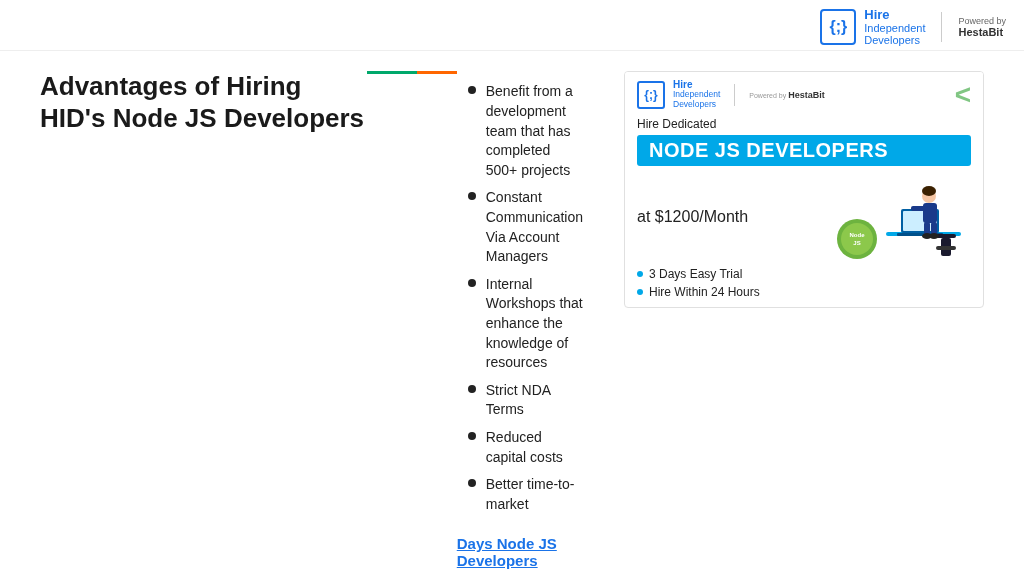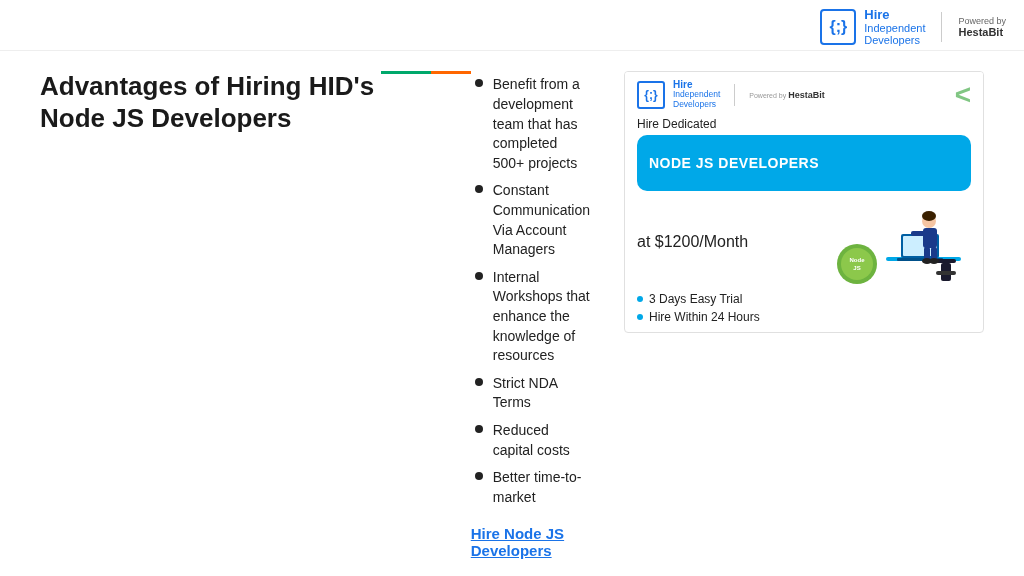--- a/index.html
+++ b/index.html
@@ -134,21 +134,21 @@
     }
 
     .left-col {
       flex: 1;
       min-width: 0;
     }
 
     .bullet-list {
       list-style: none;
       padding: 0;
-      margin: 4px;
+      margin: 11px;
     }
 
     .bullet-list li {
       display: flex;
       align-items: flex-start;
       margin-bottom: 8px;
       font-size: 14px;
       color: #222;
       line-height: 1.4;
     }
@@ -250,23 +250,23 @@
     .card-hire-dedicated {
       padding: 4px 12px 0 12px;
       font-size: 12px;
       font-weight: normal;
       color: #222;
     }
 
     .card-nodejs-banner {
       background: #00a8e8;
       margin: 4px 12px 6px 12px;
-      border-radius: 10px;
-      padding: 20px 12px;
-      font-size: 14px;
+      border-radius: 3px;
+      padding: 4px 12px;
+      font-size: 20px;
       font-weight: 900;
       color: #fff;
       text-transform: uppercase;
       letter-spacing: 0.5px;
     }
 
     .card-price-row {
       display: flex;
       align-items: center;
       justify-content: space-between;
@@ -377,21 +377,21 @@
             </li>
             <li>
               <div class="bullet-dot"></div>
               <span>Reduced capital costs</span>
             </li>
             <li>
               <div class="bullet-dot"></div>
               <span>Better time-to-market</span>
             </li>
           </ul>
-        <a class="hire-link" href="#">Hire Node JS Developers</a>
+        <a class="hire-link" href="#">Days Node JS Developers</a>
       </div>
 
       <div class="right-col">
 
         <div class="card-top">
           <div class="card-logo-icon">
             <span>{;}</span>
           </div>
           <div class="card-logo-text">
             <span class="card-hire-text">Hire</span>

